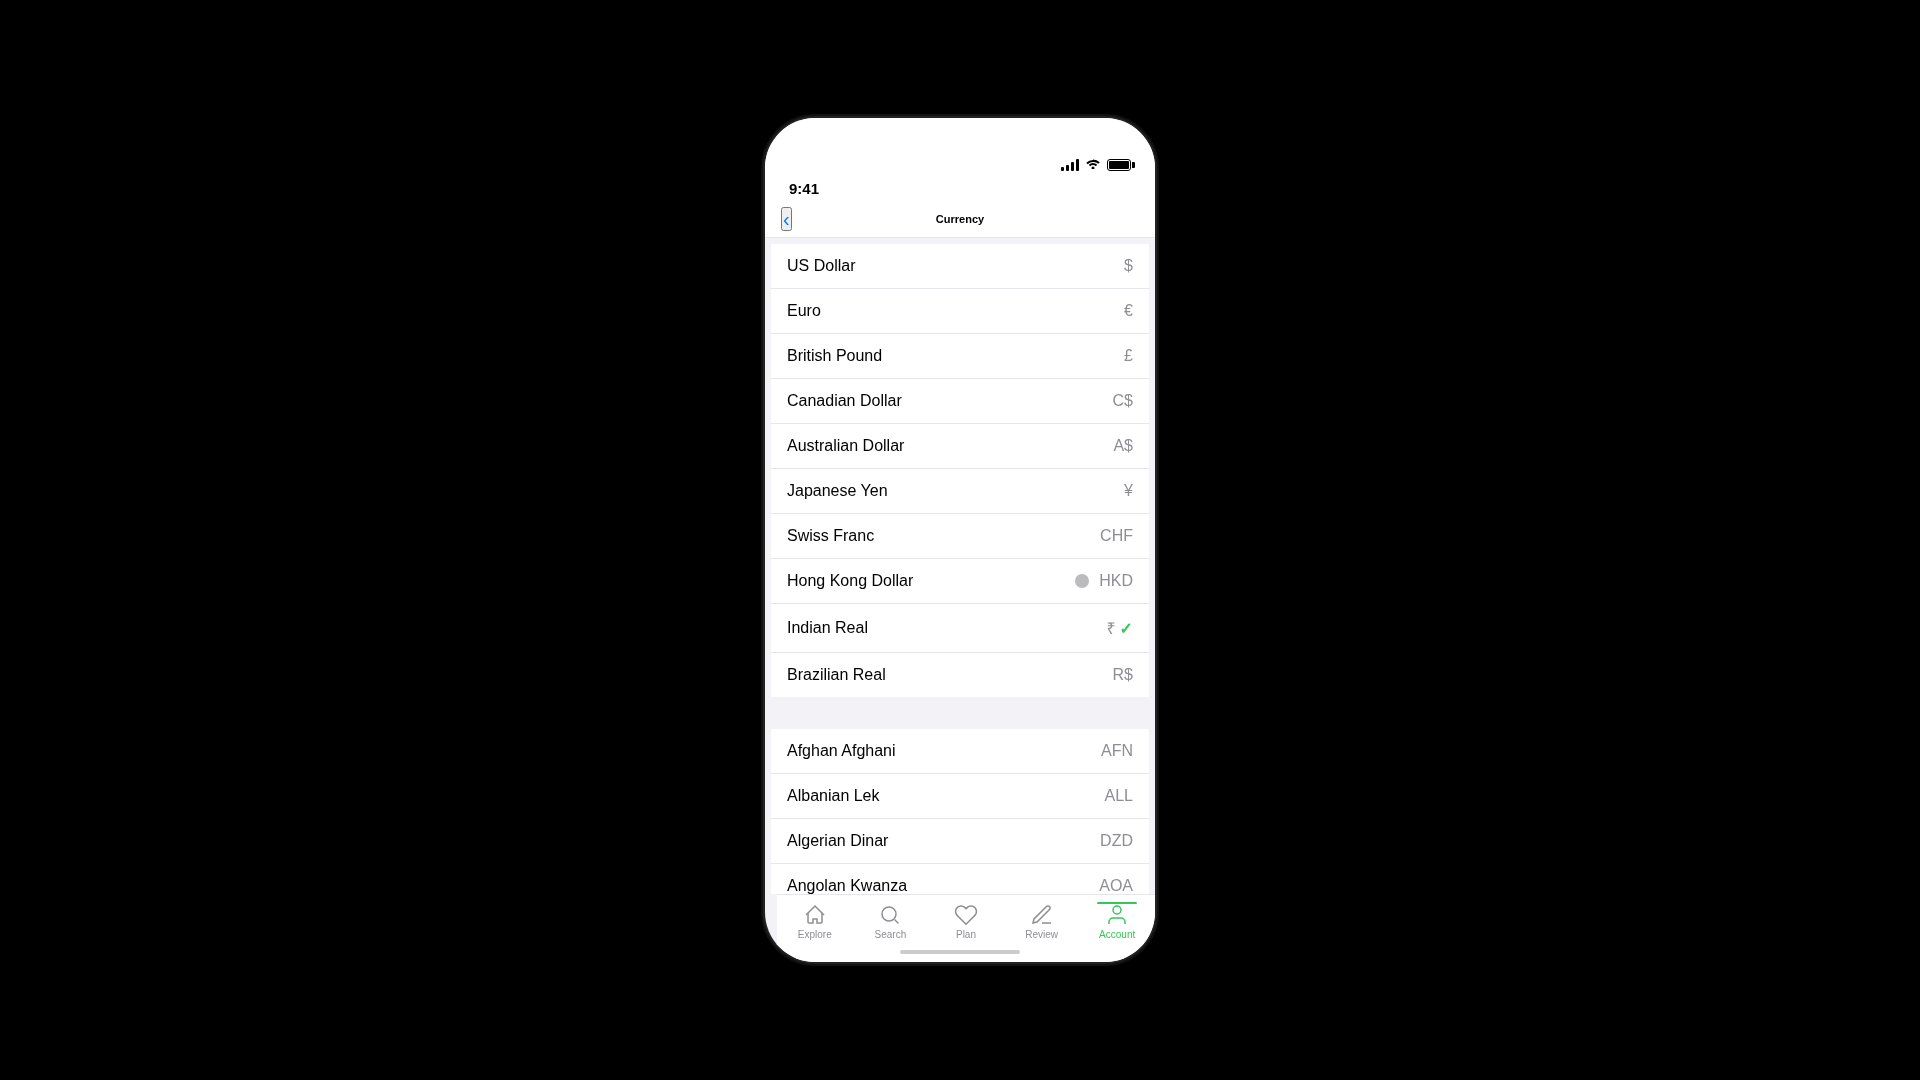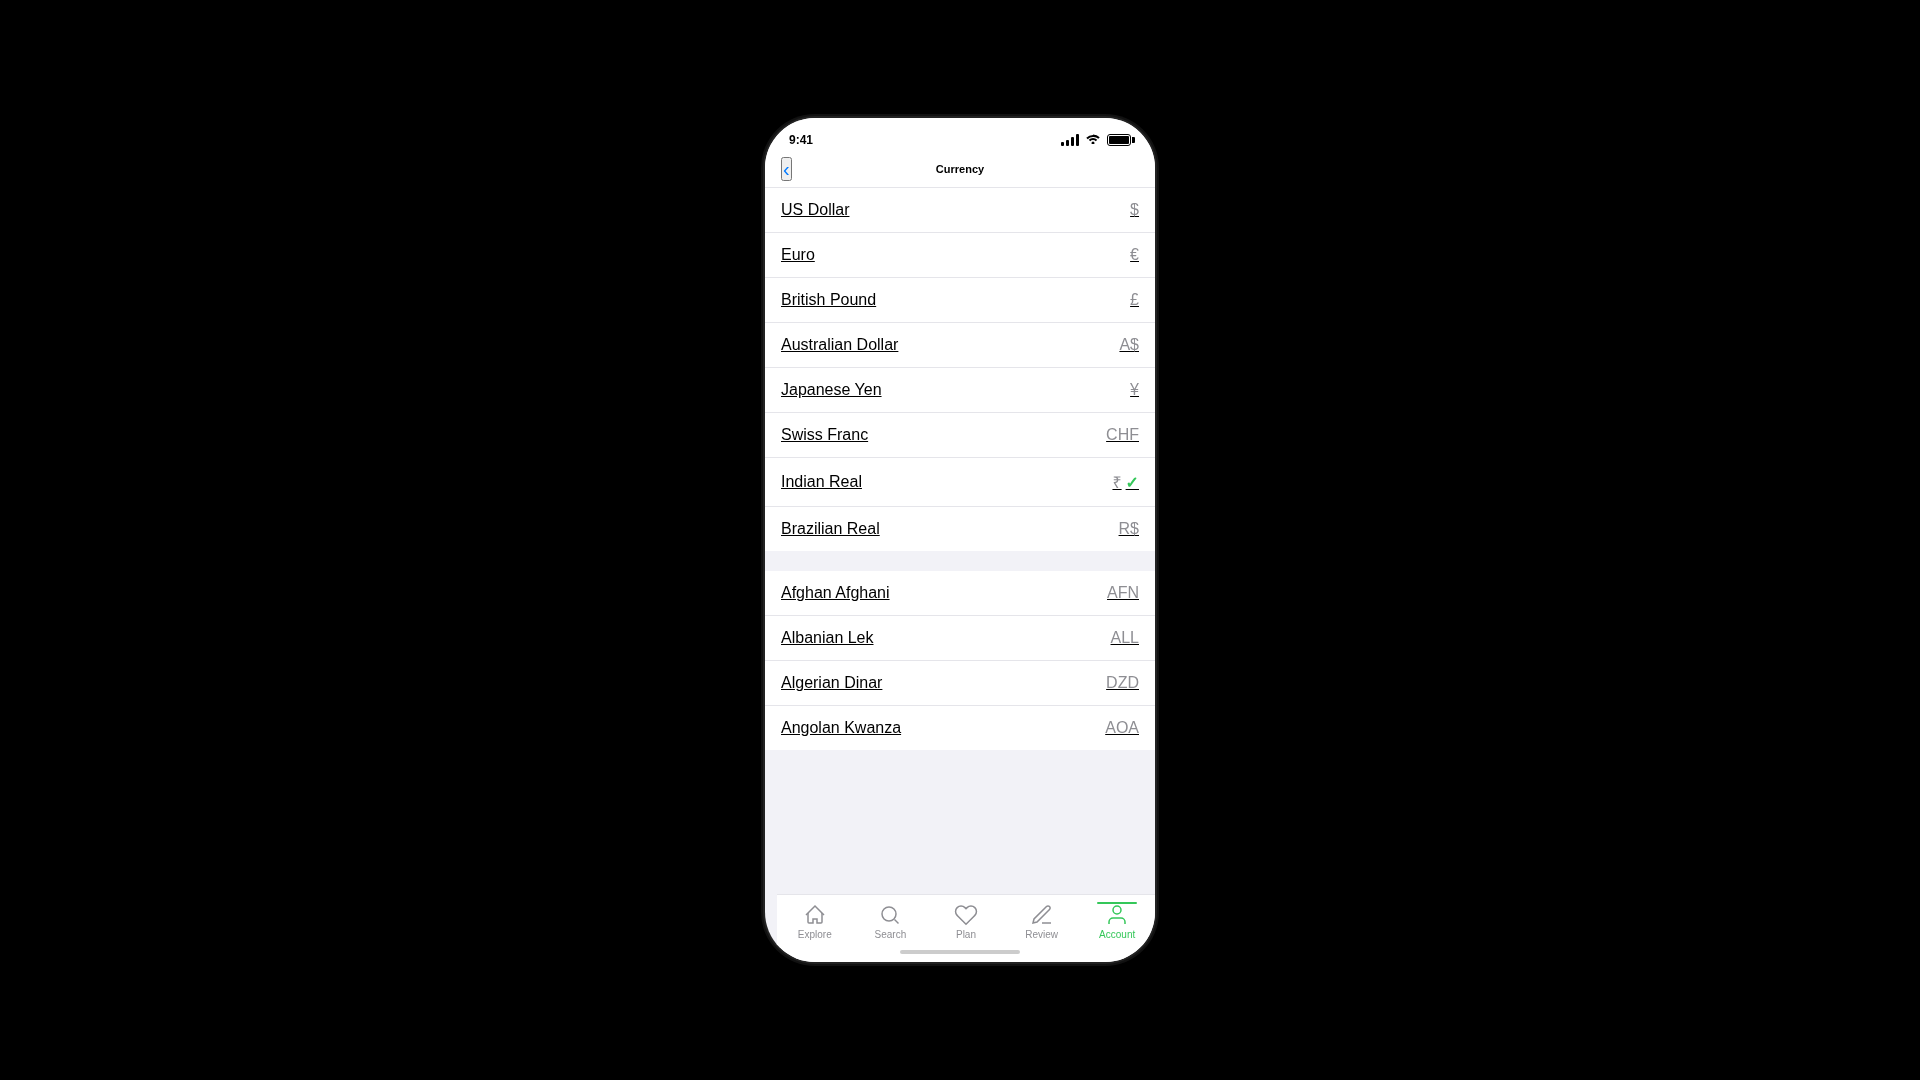--- a/index.html
+++ b/index.html
@@ -25,23 +25,24 @@
     }
     .status-bar {
       background: #fff;
       display: flex;
       justify-content: space-between;
       align-items: center;
       padding: 14px 24px 8px;
       flex-shrink: 0;
     }
     .status-time {
-      font-size: 12px;
+      font-size: 15px;
       font-weight: 600;
       color: #000;
+      margin-top: 48px;
     }
     .status-icons {
       display: flex;
       align-items: center;
       gap: 6px;
     }
     .signal-bars {
       display: flex;
       align-items: flex-end;
       gap: 2px;
@@ -112,22 +113,21 @@
       font-weight: 600;
       color: #000;
     }
     .content {
       flex: 1;
       overflow-y: auto;
       background: #f2f2f7;
     }
     .list-section {
       background: #ec4899;
-      margin: 0;
-      text-decoration: underline;
+      margin: 6px;
     }
     .list-item {
       display: flex;
       justify-content: space-between;
       align-items: center;
       padding: 13px 16px;
       border-bottom: 1px solid #e5e5ea;
       background: #fff;
       cursor: pointer;
       position: relative;
@@ -264,30 +264,39 @@
       </div>
       <div class="list-item">
         <span class="list-item-name">Euro</span>
         <span class="list-item-symbol">€</span>
       </div>
       <div class="list-item">
         <span class="list-item-name">British Pound</span>
         <span class="list-item-symbol">£</span>
       </div>
       <div class="list-item">
+        <span class="list-item-name">Canadian Dollar</span>
+        <span class="list-item-symbol">C$</span>
+      </div>
+      <div class="list-item">
         <span class="list-item-name">Australian Dollar</span>
         <span class="list-item-symbol">A$</span>
       </div>
       <div class="list-item">
         <span class="list-item-name">Japanese Yen</span>
         <span class="list-item-symbol">¥</span>
       </div>
       <div class="list-item">
         <span class="list-item-name">Swiss Franc</span>
         <span class="list-item-symbol">CHF</span>
+      </div>
+      <div class="list-item" style="position:relative;">
+        <span class="list-item-name">Hong Kong Dollar</span>
+        <div class="ripple-dot"></div>
+        <span class="list-item-symbol">HKD</span>
       </div>
       <div class="list-item">
         <span class="list-item-name">Indian Real</span>
         <span class="list-item-symbol">
           ₹ <span class="checkmark">✓</span>
         </span>
       </div>
       <div class="list-item">
         <span class="list-item-name">Brazilian Real</span>
         <span class="list-item-symbol">R$</span>

